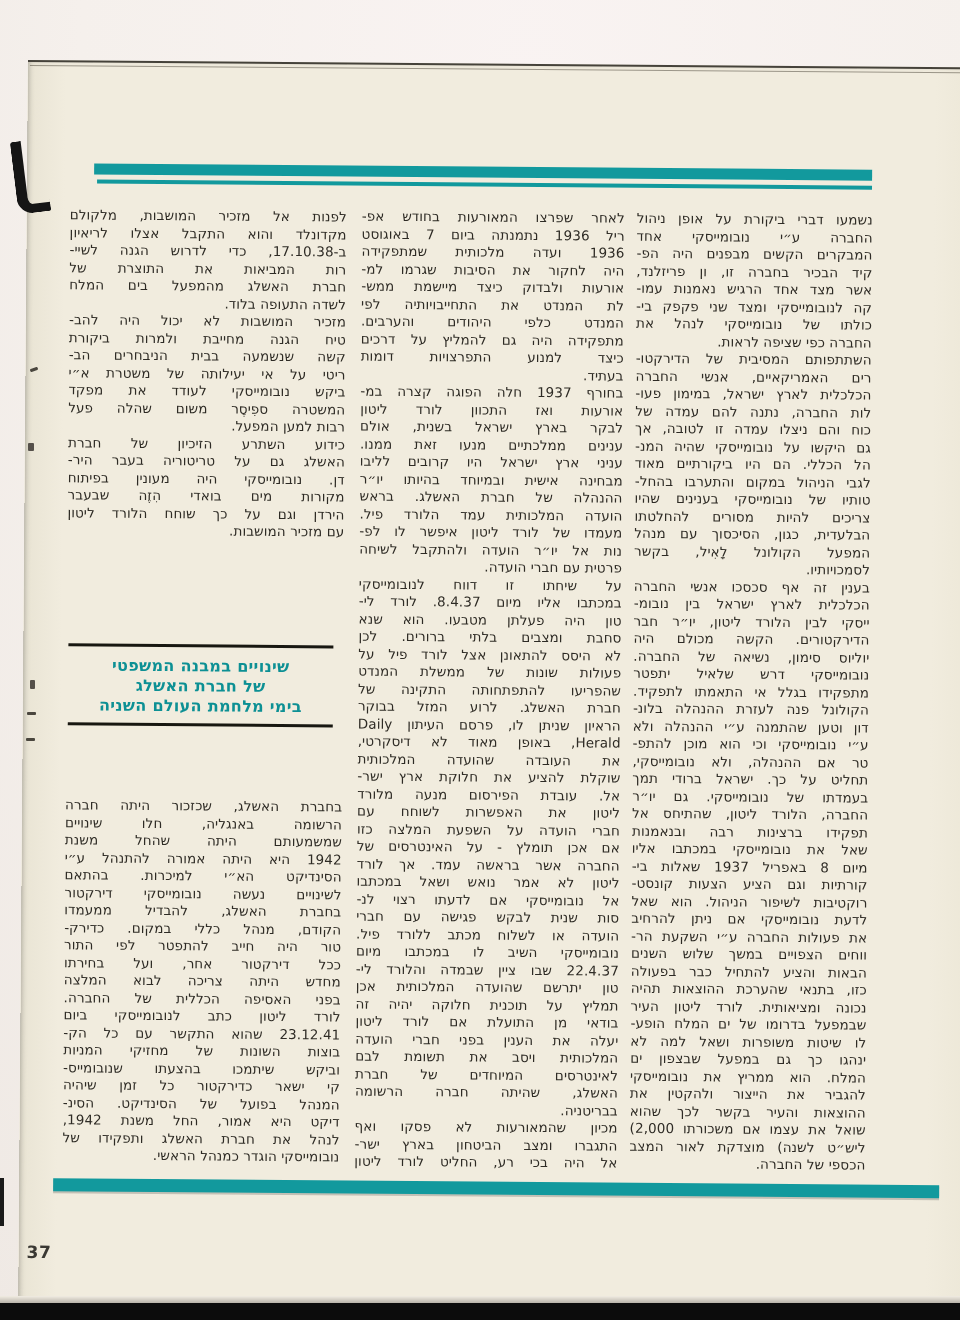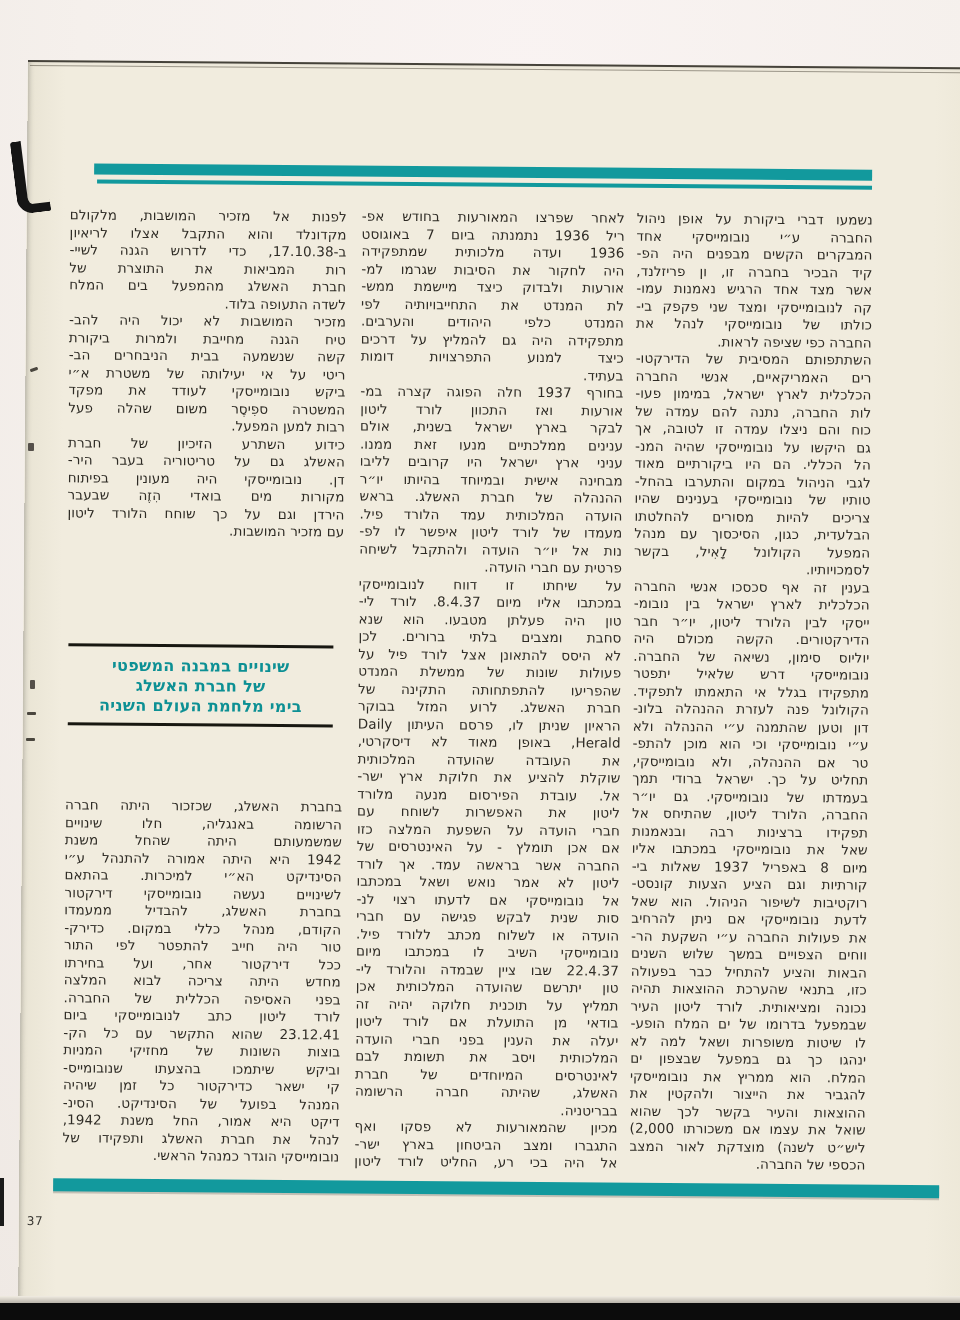--- a/index.html
+++ b/index.html
@@ -40,21 +40,21 @@
   .heading-box{
     position:absolute;left:45px;top:581px;width:265px;
     border-top:3px solid #181711;border-bottom:3px solid #181711;
     padding:9px 0 7px 0;direction:rtl;
   }
   .heading-box .tline{
     height:20px;line-height:20px;text-align:center;text-align-last:center;
     color:#0d9094;font-weight:bold;font-size:16px;letter-spacing:.3px;
   }
   
-  .page-num{position:absolute;left:8px;top:1152px;font-size:12px;font-weight:normal;color:#3a3833;letter-spacing:.5px;}
+  .page-num{position:absolute;left:8px;top:1180px;font-size:17px;font-weight:bold;color:#3a3833;letter-spacing:.5px;}
   
   .black-band{position:absolute;left:0;top:1303px;width:960px;height:17px;background:#0c0c0c;z-index:5;}
   .band-fade{position:absolute;left:0;top:1296px;width:960px;height:7px;background:linear-gradient(#f1ece2,#b9b4aa);z-index:4;}
   .cover-bleed{
     position:absolute;left:14px;top:140px;width:22px;height:64px;
     border-left:11px solid #151515;border-bottom:9px solid #151515;
     border-radius:4px 0 2px 16px;transform:rotate(-7deg);z-index:3;
   }
   .edge-mark{position:absolute;background:#4a463e;z-index:3;border-radius:1px;}
   .m1{left:30px;top:368px;width:8px;height:3px;transform:rotate(-20deg);}

